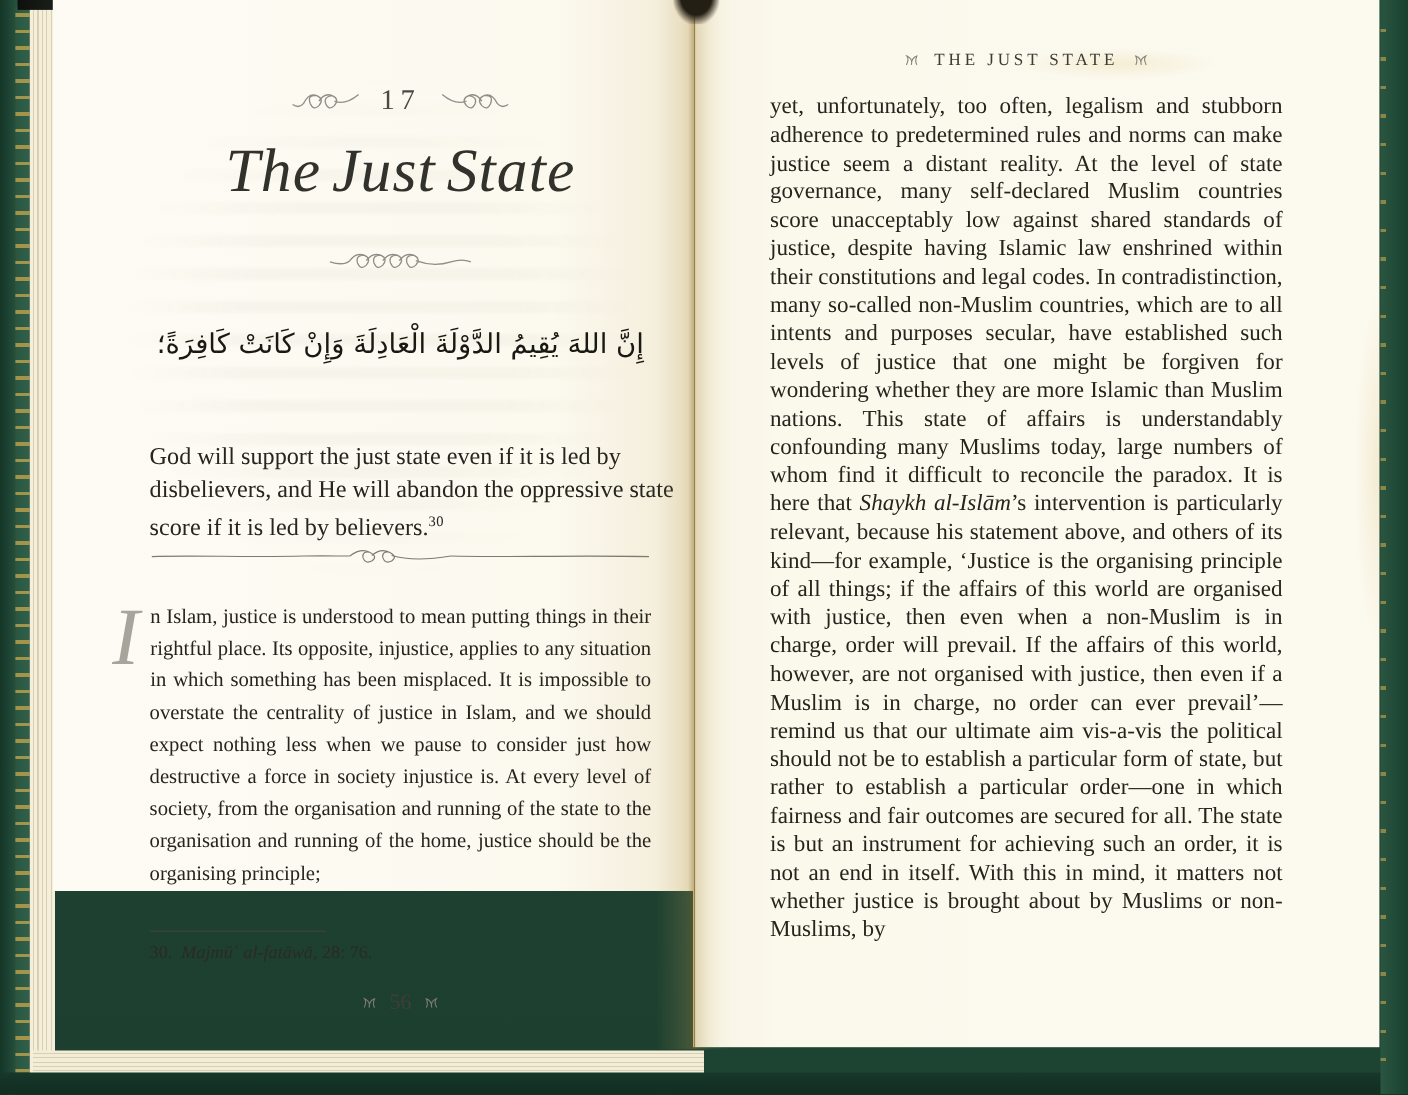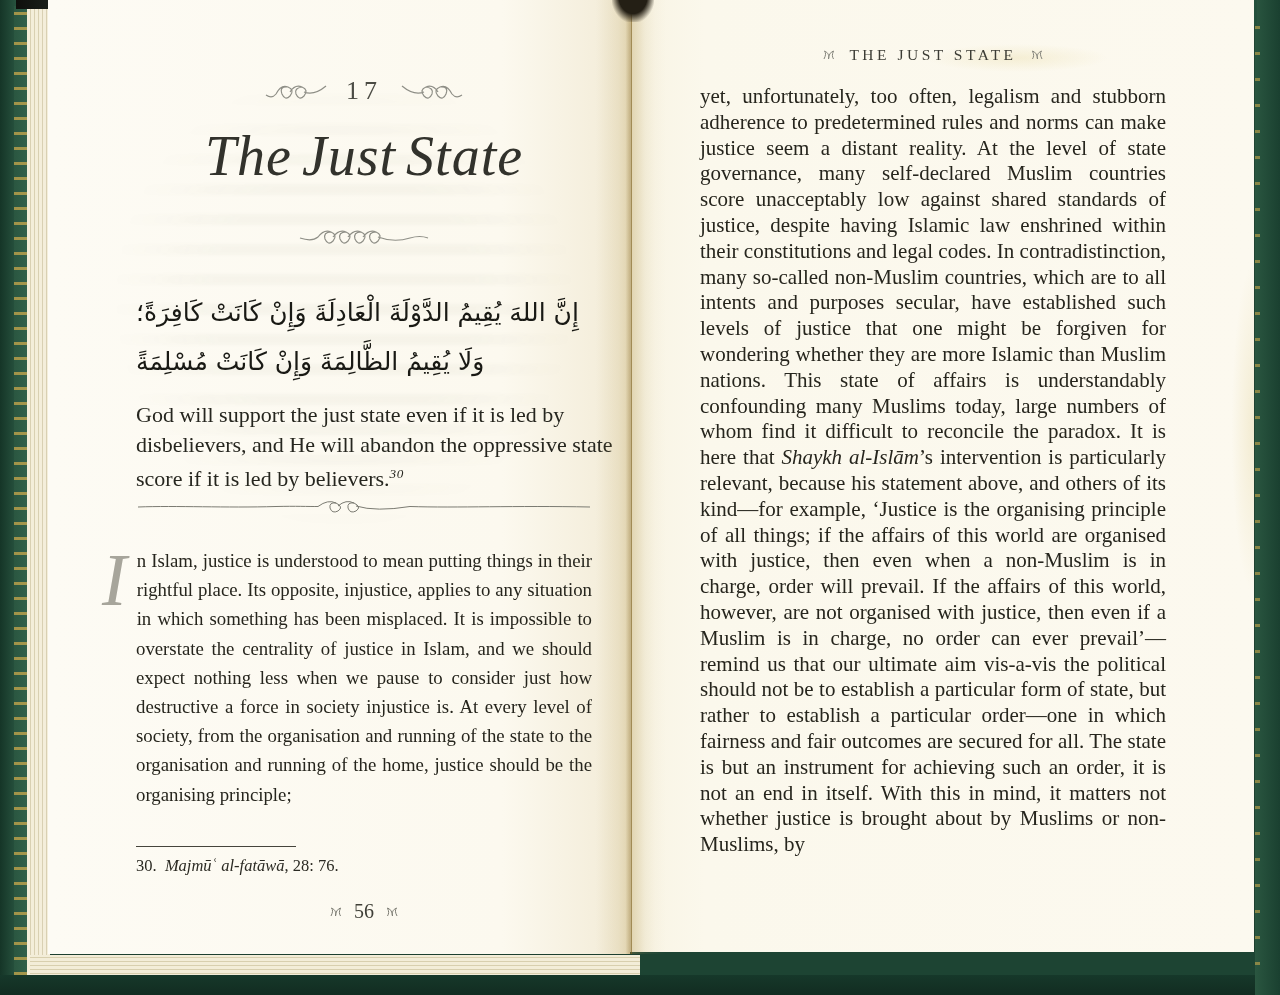--- a/index.html
+++ b/index.html
@@ -23,21 +23,21 @@
   .cover-bottom{position:absolute;left:0;bottom:0;width:100%;height:20px;background:linear-gradient(180deg,#16382a,#122c21);}
   .cover-right{position:absolute;right:0;top:0;bottom:0;width:25px;background:linear-gradient(90deg,#2a5640,#1a4030);}
   .gold-trim-right{position:absolute;right:20px;top:10px;bottom:30px;width:5px;
       background:repeating-linear-gradient(0deg, rgba(201,168,76,.6) 0 3px, rgba(201,168,76,0) 3px 26px);}
   .right-bottom-green{position:absolute;left:640px;bottom:18px;width:616px;height:26px;background:#1d4433;}
   .tr-wedge{position:absolute;right:23px;top:0;width:70px;height:26px;background:#24503c;clip-path:polygon(0 0,100% 0,100% 100%);}
   .tl-dark{position:absolute;left:16px;top:0;width:110px;height:9px;background:linear-gradient(90deg,#0e0f0c,#2c3a30 80%,rgba(44,58,48,0));}
 
   
   .page{position:absolute;top:0;}
-  .left-page{left:48px;width:582px;height:954px;
+  .left-page{left:48px;width:582px;height:810px;
       background:linear-gradient(90deg,#fdfbf4 0%,#fcf9ef 78%,#f3ecd8 98%,#eee4ca 100%);}
   .right-page{left:630px;width:624px;height:952px;
       background:
         radial-gradient(130px 20px at 62% 58px, rgba(220,200,120,.22), rgba(220,200,120,0) 70%),
         radial-gradient(30px 220px at 100% 45%, rgba(215,195,120,.25), rgba(215,195,120,0) 75%),
         linear-gradient(90deg,#efe7d0 0%,#f9f5e6 4%,#fbf8ec 12%,#fcf9ef 100%);}
   .ghost{position:absolute;left:60px;right:50px;top:64px;height:470px;opacity:.55;filter:blur(1.4px);
       background:repeating-linear-gradient(180deg, rgba(110,104,70,.075) 0 11px, rgba(0,0,0,0) 11px 30px);
       -webkit-mask-image:radial-gradient(closest-side, #000 55%, transparent 100%);
       mask-image:radial-gradient(closest-side, #000 55%, transparent 100%);}
@@ -46,32 +46,32 @@
       background:linear-gradient(90deg, rgba(190,165,95,0) 0%, rgba(185,160,90,.22) 42%, rgba(140,110,40,.45) 49.6%, rgba(123,94,28,.85) 50.3%, rgba(185,160,90,.25) 52%, rgba(200,180,120,.08) 70%, rgba(200,180,120,0) 100%);}
   .gutter-notch{position:absolute;left:612px;top:-4px;width:42px;height:26px;background:radial-gradient(ellipse at 50% 0%,#241f15 0 48%,rgba(36,31,21,0) 75%);}
 
   
   .col-l{position:absolute;left:88px;width:456px;}
   .chapter-row{top:76px;display:flex;justify-content:center;align-items:center;gap:18px;}
   .chapter-num{font-size:26px;letter-spacing:5px;color:#4b4b44;}
   .title{top:124px;margin:0;font-weight:400;font-style:italic;font-size:56px;letter-spacing:1px;word-spacing:-5px;
       text-align:center;color:#32322c;}
   .orn-under{top:226px;text-align:center;}
-  .arabic{top:288px;direction:rtl;text-align:left;font-family:"DejaVu Sans",sans-serif;
+  .arabic{top:288px;direction:rtl;text-align:center;font-family:"DejaVu Sans",sans-serif;
       font-size:25px;line-height:49px;color:#191914;}
   .translation{top:400px;text-align:left;font-size:22px;line-height:29.5px;color:#26261f;}
   .translation div{white-space:nowrap;}
   .divider{top:496px;}
   .body-l{top:546px;margin:0;font-size:18.8px;line-height:29.2px;text-align:justify;color:#26251d;}
   .dropcap{float:left;font-style:italic;font-size:74px;line-height:62px;color:#a7a59b;margin:3px 10px 0 -34px;}
   .footnote{top:846px;font-size:16.5px;color:#2b2a23;}
   .fn-rule{width:160px;border-top:1.4px solid #45443c;margin-bottom:9px;}
   .footer{display:flex;justify-content:center;align-items:center;gap:12px;color:#3f3f37;font-size:20px;}
   .footer-l{top:900px;}
-  sup{font-size:60%;vertical-align:super;letter-spacing:.5px;font-style:italic;}
+  sup{font-size:60%;vertical-align:super;letter-spacing:.5px;}
   .it{font-style:italic;}
 
   
   .col-r{position:absolute;left:70px;width:466px;}
   .running-header{top:46px;display:flex;justify-content:center;align-items:center;gap:14px;
       font-size:15.5px;letter-spacing:3.5px;color:#3c3c35;}
   .body-r{top:84px;margin:0;font-size:21px;line-height:25.8px;text-align:justify;color:#26251d;}
   .footer-r{top:900px;}
   svg.orn{display:inline-block;vertical-align:middle;}
   .mirror{transform:scaleX(-1);}
@@ -108,21 +108,20 @@
     <h1 class="col-l title">The Just State</h1>
 
     <div class="col-l orn-under">
       <svg class="orn" width="132" height="22" viewBox="0 0 132 22" fill="none" stroke="#8f8f87" stroke-width="1.2">
         <path d="M2 12 Q14 16 20 11 Q26 3 33 6 Q40 9 35 15 Q30 20 27 13 Q25 6 33 6 M35 11 Q41 3 48 6 Q55 9 50 15 Q45 20 42 13 Q40 6 48 6 M50 11 Q56 3 63 6 Q70 9 65 15 Q60 20 57 13 Q55 6 63 6 M65 11 Q71 3 78 6 Q85 9 80 15 Q75 20 72 13 Q70 6 78 6 M80 11 Q96 17 112 12 Q122 9 130 12"></path>
       </svg>
     </div>
 
     <div class="col-l arabic" dir="rtl">
       <div>إِنَّ اللهَ يُقِيمُ الدَّوْلَةَ الْعَادِلَةَ وَإِنْ كَانَتْ كَافِرَةً؛</div>
-      <div>وَلَا يُقِيمُ الظَّالِمَةَ وَإِنْ كَانَتْ مُسْلِمَةً</div>
     </div>
 
     <div class="col-l translation">
       <div>God will support the just state even if it is led by</div>
       <div>disbelievers, and He will abandon the oppressive state</div>
       <div><span>score if it is led by believers.</span><sup>30</sup></div>
     </div>
 
     <div class="col-l divider">
       <svg class="orn" width="456" height="16" viewBox="0 0 456 16" fill="none" stroke="#7b7b72" stroke-width="1">

